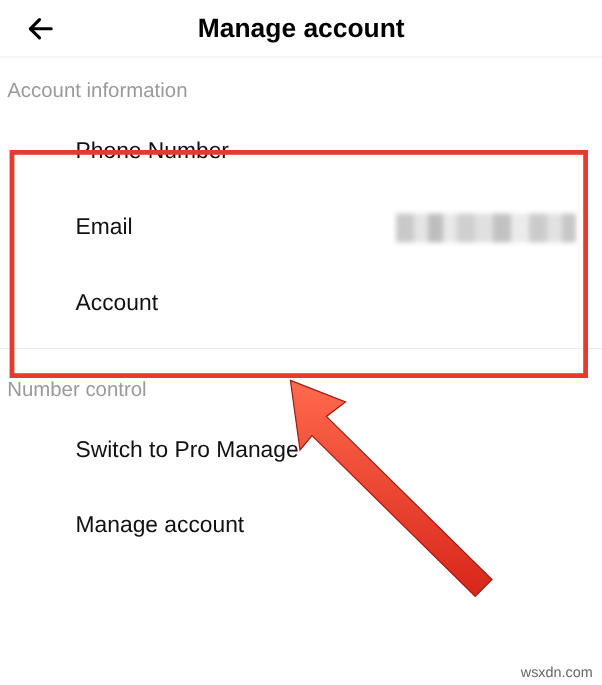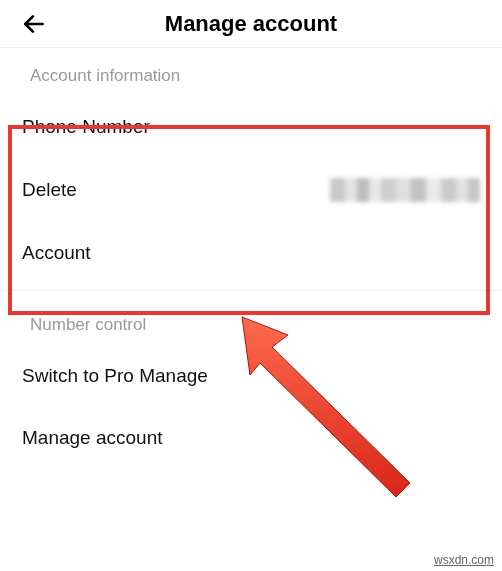--- a/index.html
+++ b/index.html
@@ -31,32 +31,33 @@
     cursor: pointer;
   }
   .header-title {
     flex: 1;
     text-align: center;
     font-size: 22px;
     font-weight: 700;
     color: #000;
   }
   .section-label {
-    padding: 18px 22px 10px 30px;
+    padding: 18px 22px 10px 6px;
     font-size: 17px;
     color: #9a9a9a;
   }
   .row {
     display: flex;
     align-items: center;
     justify-content: space-between;
     padding: 20px 22px;
     font-size: 19px;
     color: #111;
     cursor: pointer;
+    margin-left: 41px;
   }
   .divider {
     height: 1px;
     background: #eee;
     margin: 6px 0;
   }
   .highlight-box {
     position: absolute;
     border: 4px solid #e63a2e;
     pointer-events: none;
@@ -86,21 +87,20 @@
         #e2e2e2 84% 92%, #c7c7c7 92% 100%);
     filter: blur(2px);
   }
   .watermark {
     position: absolute;
     bottom: 4px;
     right: 8px;
     font-size: 12px;
     color: #666;
     font-family: Arial, sans-serif;
-    text-decoration: underline;
   }
 </style>
 </head>
 <body>
 
 <div class="header">
   <div class="back-btn">
     <svg width="26" height="26" viewBox="0 0 24 24" fill="none" stroke="#000" stroke-width="2.4" stroke-linecap="round" stroke-linejoin="round">
       <line x1="20" y1="12" x2="4" y2="12"></line>
       <polyline points="11 5 4 12 11 19"></polyline>
@@ -109,21 +109,21 @@
   <div class="header-title">Manage account</div>
 </div>
 
 <div class="section-label">Account information</div>
 
 <div class="row">
   <span>Phone Number</span>
 </div>
 
 <div class="row">
-  <span>Delete</span>
+  <span>Email</span>
   <span class="blur-value"></span>
 </div>
 
 <div class="row">
   <span>Account</span>
 </div>
 
 <div class="divider"></div>
 
 <div class="section-label">Number control</div>

